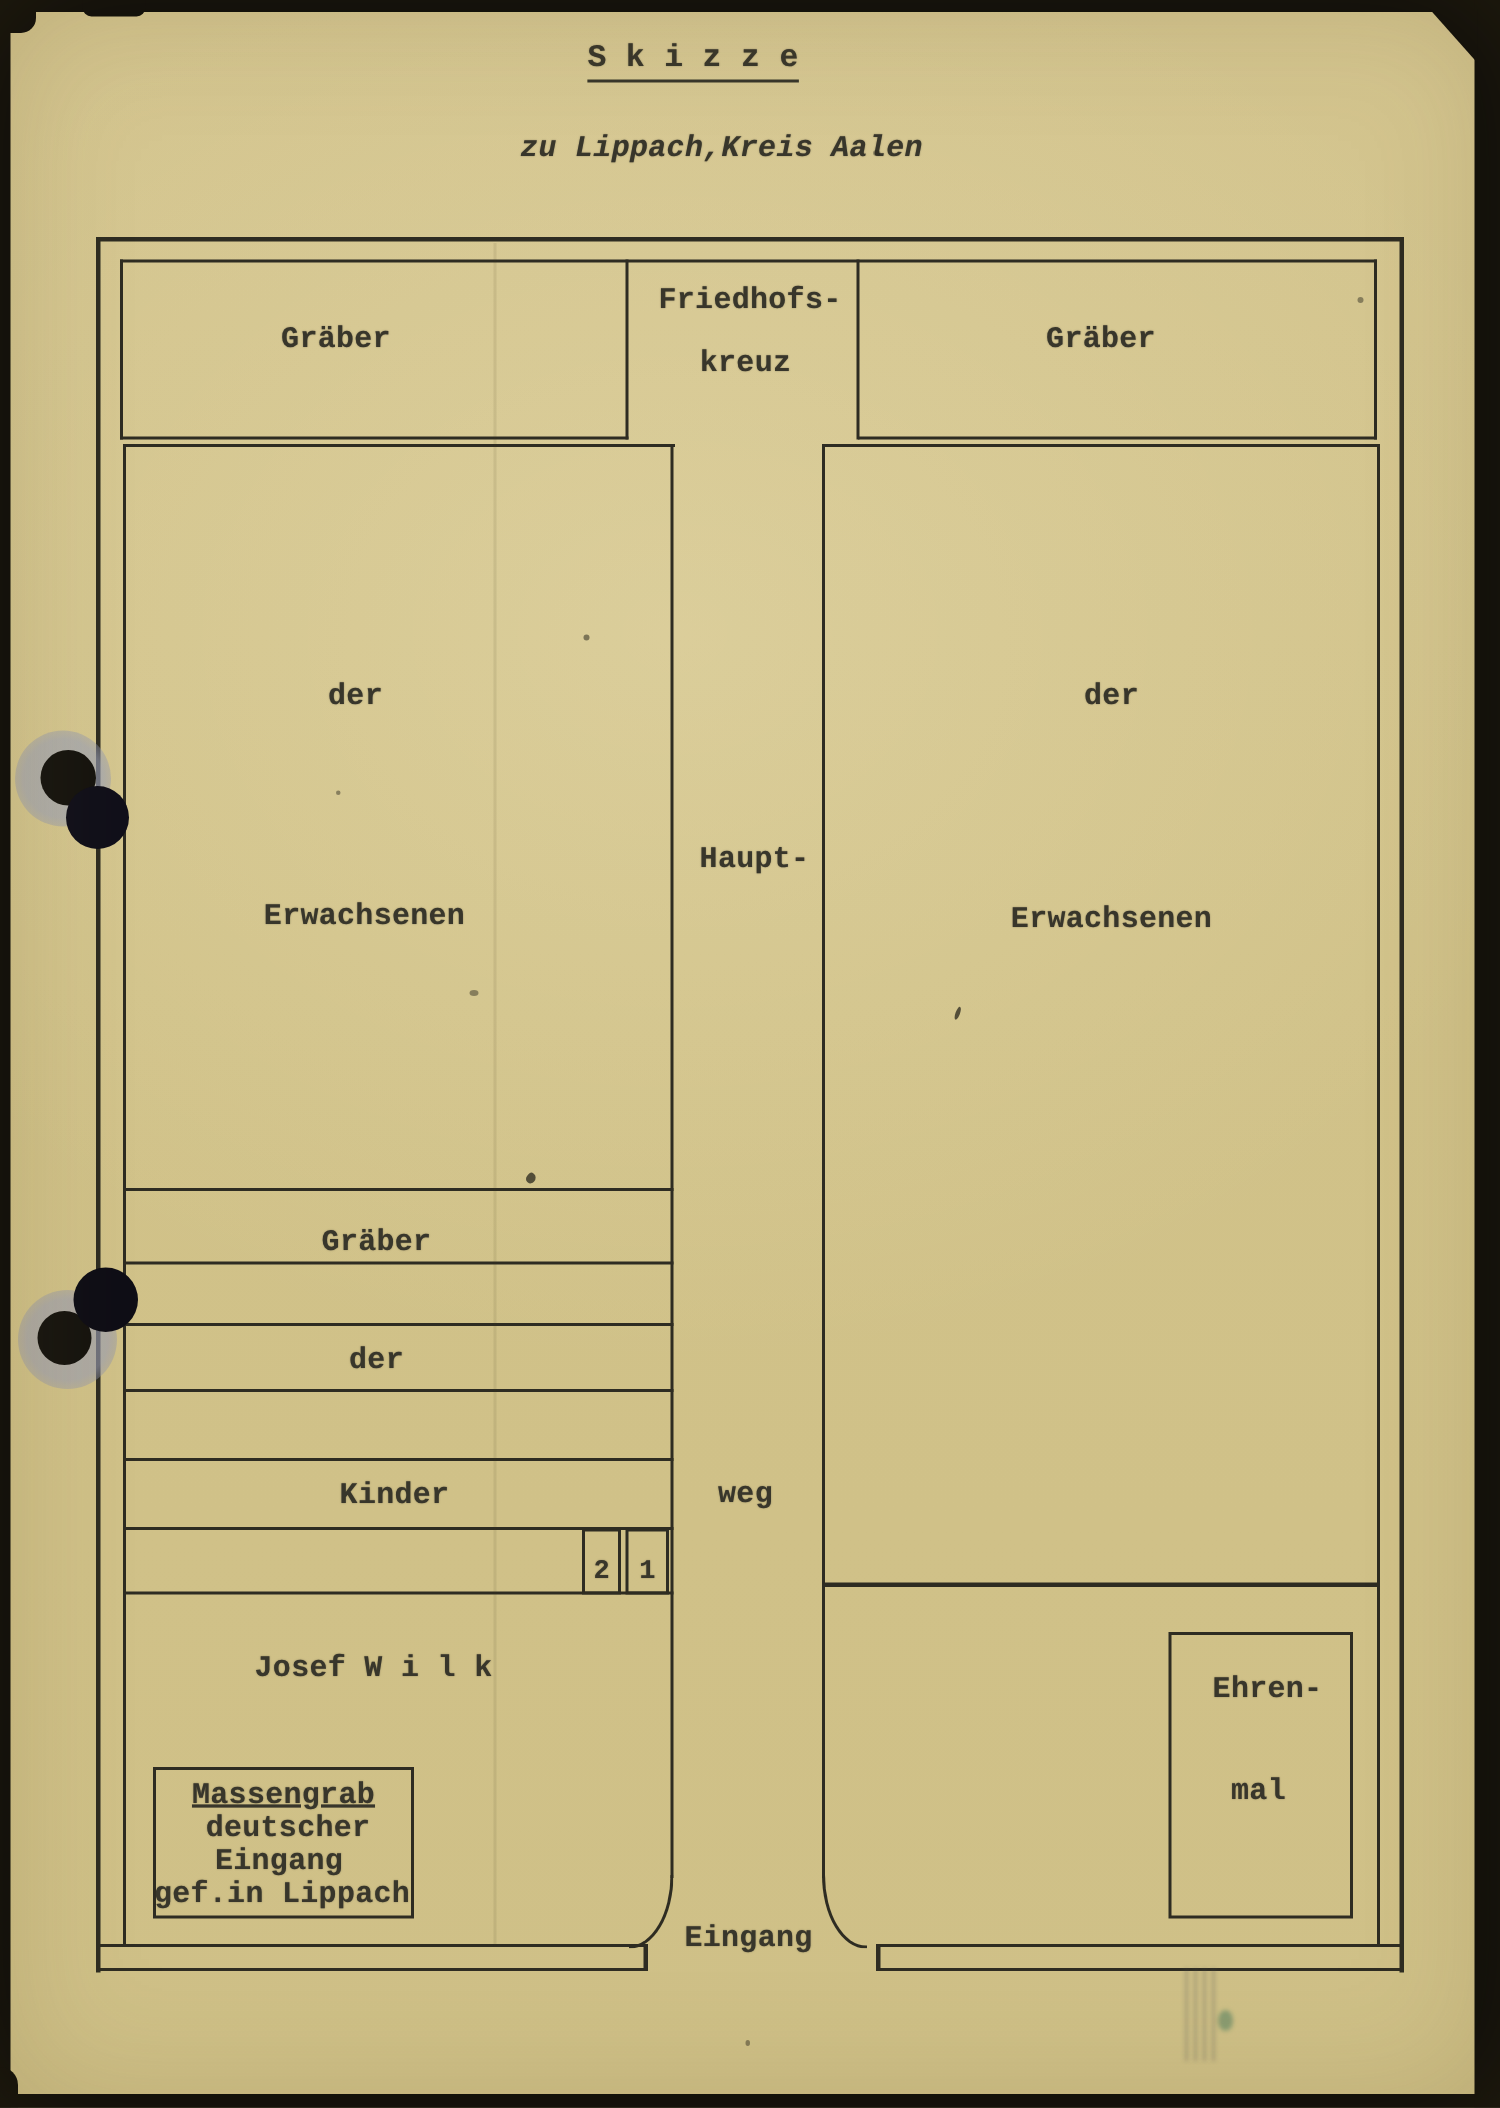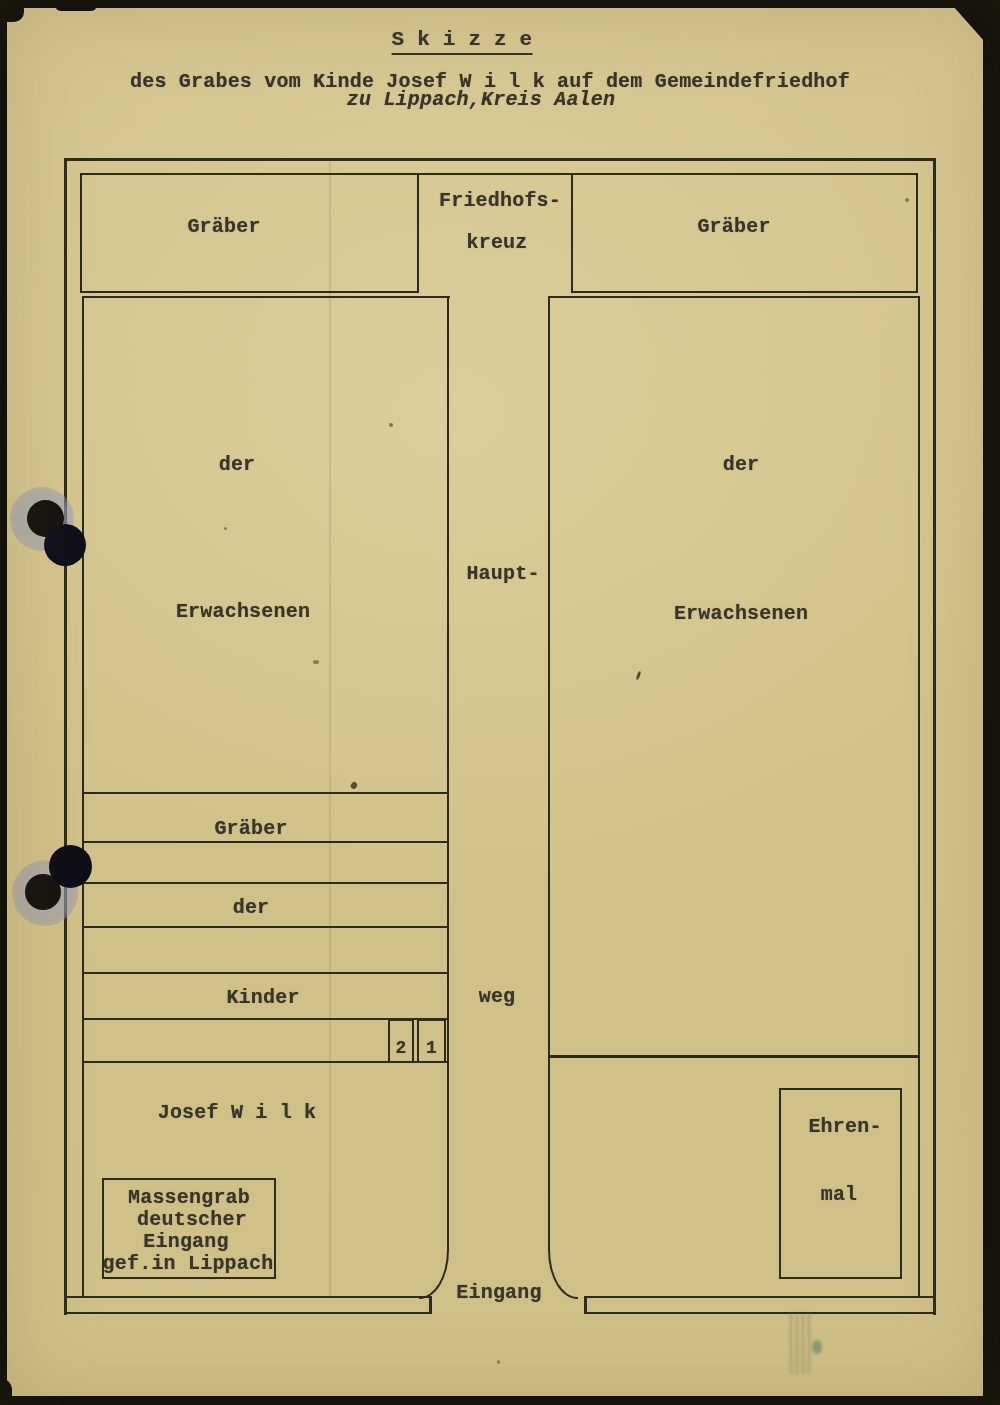--- a/index.html
+++ b/index.html
@@ -34,21 +34,20 @@
     border-left:3px solid #2e2c22;}
   .crease{position:absolute;background:rgba(70,60,30,0.10);}
   .smudge{position:absolute;filter:blur(1.5px);}
 </style>
 </head>
 <body>
 
 <div class="page">
 
   <div class="lbl title" style="left:462px;top:28px;">S k i z z e</div>
-  <div class="lbl" style="left:490px;top:70px;">des Grabes vom Kinde Josef W i l k auf dem Gemeindefriedhof</div>
   <div class="lbl" style="left:481px;top:88px;font-style:italic;">zu Lippach,Kreis Aalen</div>
 
   <div class="ln" style="left:64px;top:158px;width:872px;height:2.5px;"></div>
   <div class="ln" style="left:64px;top:158px;width:2.5px;height:1157px;"></div>
   <div class="ln" style="left:933px;top:158px;width:2.5px;height:1157px;"></div>
   <div class="wall-left" style="left:64px;top:1296px;width:365px;height:14px;"></div>
   <div class="wall-right" style="left:584px;top:1296px;width:349px;height:14px;"></div>
 
   <div class="ln" style="left:80px;top:173px;width:838px;height:2px;"></div>
   <div class="ln" style="left:80px;top:173px;width:2px;height:120px;"></div>
@@ -75,24 +74,24 @@
   <div class="ln" style="left:82px;top:926px;width:367px;height:2px;"></div>
   <div class="ln" style="left:82px;top:972px;width:367px;height:2px;"></div>
   <div class="ln" style="left:82px;top:1018px;width:367px;height:2px;"></div>
   <div class="ln" style="left:82px;top:1061px;width:367px;height:2px;"></div>
   <div class="lbl" style="left:251px;top:817px;">Gräber</div>
   <div class="lbl" style="left:251px;top:896px;">der</div>
   <div class="lbl" style="left:263px;top:986px;text-align:right;">Kinder</div>
   <div class="grave-cell" style="left:388px;top:1019px;width:26px;height:44px;">2</div>
   <div class="grave-cell" style="left:417px;top:1019px;width:29px;height:44px;">1</div>
 
-  <div class="lbl" style="left:237px;top:1101px;">Josef W i l k</div>
+  <div class="lbl" style="left:249px;top:1101px;">Josef W i l k</div>
 
   <div class="box" style="left:102px;top:1178px;width:170px;height:97px;border-width:2.5px;"></div>
-  <div class="lbl" style="left:189px;top:1186px;">Massengrab</div>
+  <div class="lbl" style="left:189px;top:1186px;text-decoration:underline;">Massengrab</div>
   <div class="lbl" style="left:192px;top:1208px;">deutscher</div>
   <div class="lbl" style="left:186px;top:1230px;">Eingang</div>
   <div class="lbl" style="left:188px;top:1252px;">gef.in Lippach</div>
 
   <div class="lbl" style="left:503px;top:562px;">Haupt-</div>
   <div class="lbl" style="left:497px;top:985px;text-align:right;">weg</div>
 
   <div class="ln" style="left:548px;top:296px;width:372px;height:2px;"></div>
   <div class="ln" style="left:548px;top:296px;width:2px;height:956px;"></div>
   <div class="ln" style="left:918px;top:296px;width:2px;height:1002px;"></div>

